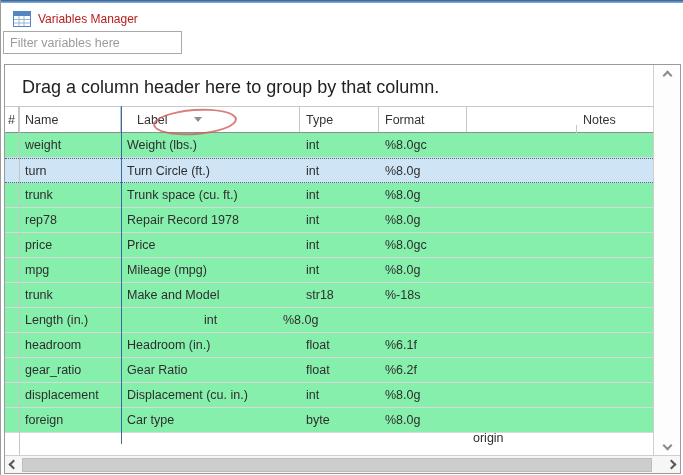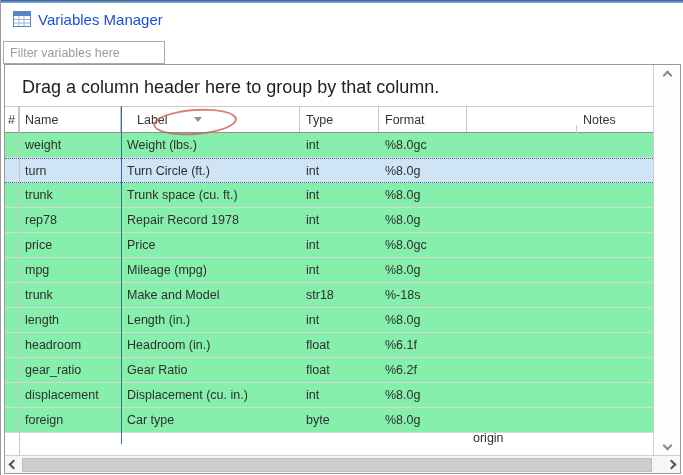--- a/index.html
+++ b/index.html
@@ -9,24 +9,24 @@
     position: relative; width: 683px; height: 475px;
     background: #fff; overflow: hidden;
     border-left: 1px solid #9a9a9a;
   }
   .topline {
     position: absolute; left: 0; top: 0; width: 683px; height: 3px;
     background: linear-gradient(to bottom, #2d5c91, #8fb6de);
   }
   
   .titlebar { position: absolute; left: 12px; top: 10px; height: 18px; display: flex; align-items: center; gap: 7px; }
-  .title-text { font-size: 15px; color: #1d4ed8; }
+  .title-text { font-size: 12px; color: #b91c1c; }
   
   .filter-input {
-    position: absolute; left: 2px; top: 41px; width: 162px; height: 23px;
+    position: absolute; left: 2px; top: 31px; width: 179px; height: 23px;
     border: 1px solid #a9a9a9; font-family: "Liberation Sans", sans-serif;
     font-size: 12.5px; padding: 0 6px; color: #6d28d9; outline: none;
   }
   .filter-input::placeholder { color: #9b9b9b; }
   
   .panel {
     position: absolute; left: 3px; top: 64px; width: 677px; height: 410px;
     border: 1px solid #9a9a9a; background: #fff;
   }
   .group-band { position: absolute; left: 0; top: 0; width: 648px; height: 41px; background: #fff; }
@@ -191,21 +191,20 @@
           <div class="cell c-num"></div>
           <div class="cell c-name">trunk</div>
           <div class="cell c-label">Make and Model</div>
           <div class="cell c-type">str18</div>
           <div class="cell c-format">%-18s</div>
           <div class="cell c-vlabel"></div>
           <div class="cell c-notes"></div>
         </div>
         <div class="row">
           <div class="cell c-num"></div>
-          <div class="cell c-name">length</div>
           <div class="cell c-label">Length (in.)</div>
           <div class="cell c-type">int</div>
           <div class="cell c-format">%8.0g</div>
           <div class="cell c-vlabel"></div>
           <div class="cell c-notes"></div>
         </div>
         <div class="row">
           <div class="cell c-num"></div>
           <div class="cell c-name">headroom</div>
           <div class="cell c-label">Headroom (in.)</div>

